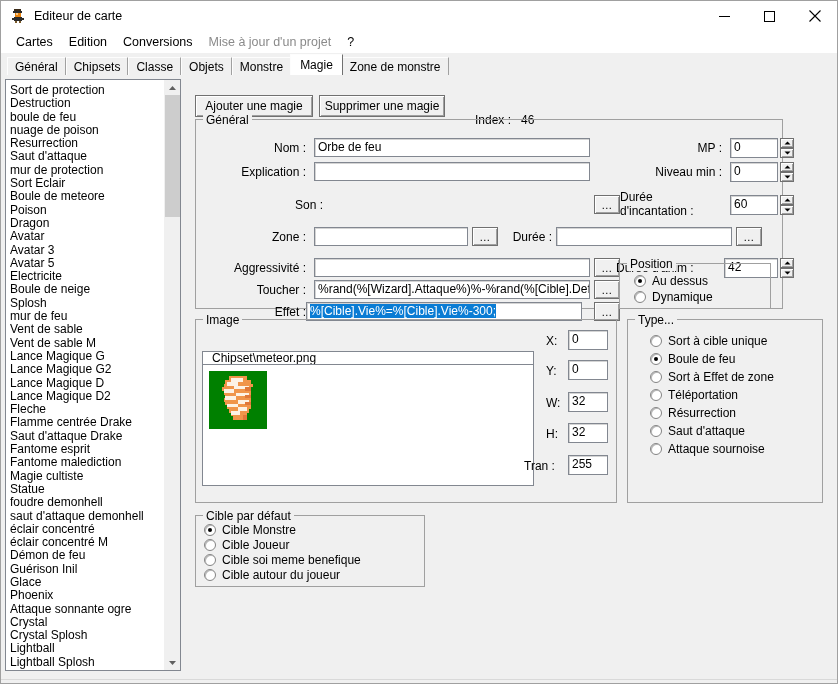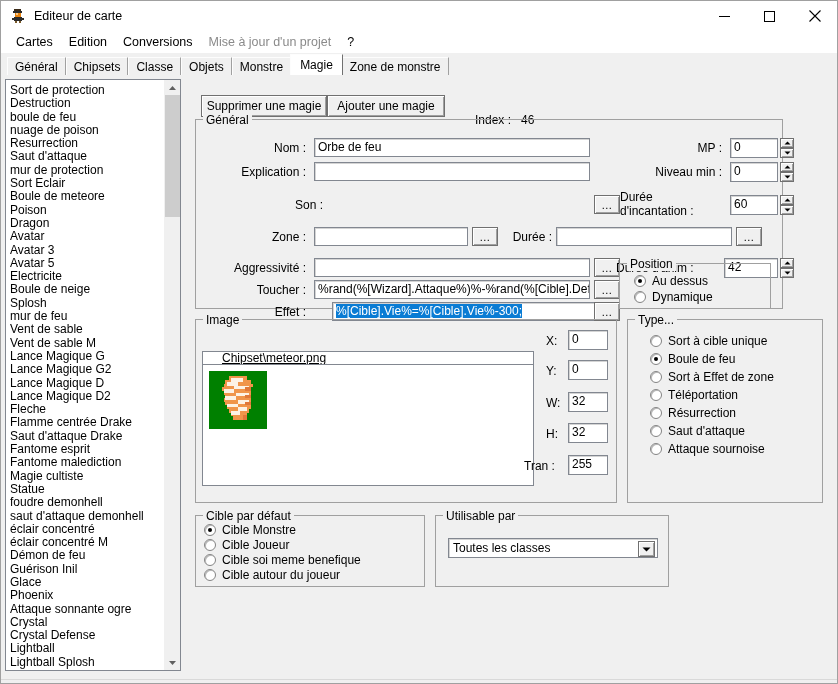--- a/index.html
+++ b/index.html
@@ -285,25 +285,24 @@
   }
   .img-path {
     position:absolute; left:6px; top:31px;
     width:332px; height:14px;
     background:#ffffff;
     border:1px solid #828790;
     border-bottom:none;
     box-sizing:border-box;
     font-size:12px;
     line-height:13px;
-    padding-left:19px;
+    padding-left:9px;
     overflow:hidden;
     white-space:nowrap;
     color:#000;
-    text-decoration:underline;
   }
   .img-canvas {
     position:absolute; left:6px; top:44px;
     width:332px; height:122px;
     background:#ffffff;
     border:1px solid #828790;
     box-sizing:border-box;
     overflow:hidden;
   }
   .sprite-box {
@@ -439,21 +438,21 @@
           <div class="list-item">foudre demonhell</div>
           <div class="list-item">saut d'attaque demonhell</div>
           <div class="list-item">éclair concentré</div>
           <div class="list-item">éclair concentré M</div>
           <div class="list-item">Démon de feu</div>
           <div class="list-item">Guérison Inil</div>
           <div class="list-item">Glace</div>
           <div class="list-item">Phoenix</div>
           <div class="list-item">Attaque sonnante ogre</div>
           <div class="list-item">Crystal</div>
-          <div class="list-item">Crystal Defense</div>
+          <div class="list-item">Crystal Splosh</div>
           <div class="list-item">Lightball</div>
           <div class="list-item">Lightball Splosh</div>
           <div class="list-item">Couteau à lancer</div>
         </div>
       <div class="lb-scroll">
         <div class="sb-arrow">
           <svg width="9" height="6" viewBox="0 0 9 6">
               <path d="M4.5 1 L8 5 L1 5 Z" fill="#606060"></path>
             </svg>
         </div>
@@ -464,22 +463,22 @@
           <svg width="9" height="6" viewBox="0 0 9 6">
               <path d="M4.5 5 L1 1 L8 1 Z" fill="#606060"></path>
             </svg>
         </div>
       </div>
     </div>
 
     <div class="right-panel">
 
       <div class="toolbar-row">
+        <button class="btn btn-add">Ajouter une magie</button>
         <button class="btn btn-del">Supprimer une magie</button>
-        <button class="btn btn-add">Ajouter une magie</button>
         <span class="index-label">
           <span>Index :</span>
           &nbsp;&nbsp;<span>46</span>
         </span>
       </div>
 
       <div class="group grp-general">
         <div class="legend">Général</div>
 
         <div class="fld-label" style="left:10px; top:21px; width:100px;">Nom :</div>
@@ -501,21 +500,21 @@
 
         <div class="fld-label" style="left:6px; top:141px; width:104px;">Aggressivité :</div>
         <div class="txt" style="left:118px; top:138px; width:276px; height:19px;"></div>
         <button class="btn dots" style="left:398px; top:138px;">...</button>
 
         <div class="fld-label" style="left:10px; top:163px; width:100px;">Toucher :</div>
         <div class="txt" style="left:118px; top:160px; width:276px; height:19px;">%rand(%[Wizard].Attaque%)%-%rand(%[Cible].Defense%)%</div>
         <button class="btn dots" style="left:398px; top:160px;">...</button>
 
         <div class="fld-label" style="left:10px; top:185px; width:100px;">Effet :</div>
-        <div class="txt" style="left:136px; top:182px; width:276px; height:19px;"><span class="sel">%[Cible].Vie%=%[Cible].Vie%-300;</span></div>
+        <div class="txt" style="left:110px; top:182px; width:276px; height:19px;"><span class="sel">%[Cible].Vie%=%[Cible].Vie%-300;</span></div>
         <button class="btn dots" style="left:398px; top:182px;">...</button>
 
         <div class="fld-label" style="left:406px; top:21px; width:120px;">MP :</div>
         <div class="txt" style="left:534px; top:18px; width:48px; height:20px;">0</div>
         <div class="spin" style="left:584px; top:18px;">
           <div>
               <svg width="7" height="4" viewBox="0 0 7 4">
                 <path d="M3.5 0.5 L6.5 3.5 L0.5 3.5 Z" fill="#000"></path>
               </svg>
             </div>
@@ -692,29 +691,18 @@
               <span class="radio"></span>
               <span>Cible soi meme benefique</span>
             </div>
             <div class="radio-row" style="left: 8px; top: 52px;">
               <span class="radio"></span>
               <span>Cible autour du joueur</span>
             </div>
           </div>
       </div>
 
-      <div class="group grp-util">
-        <div class="legend">Utilisable par</div>
-        <div class="combo" style="left:12px; top:22px; width:210px; height:20px;">
-          <span>Toutes les classes</span>
-          <span class="combo-arrow">
-            <svg width="9" height="5" viewBox="0 0 9 5">
-                <path d="M0.5 0.5 L8.5 0.5 L4.5 4.5 Z" fill="#000"></path>
-              </svg>
-          </span>
-        </div>
-      </div>
 
     </div>
   </div>
 
   <div class="bottom-edge"></div>
 </div>
 
 </body></html>

